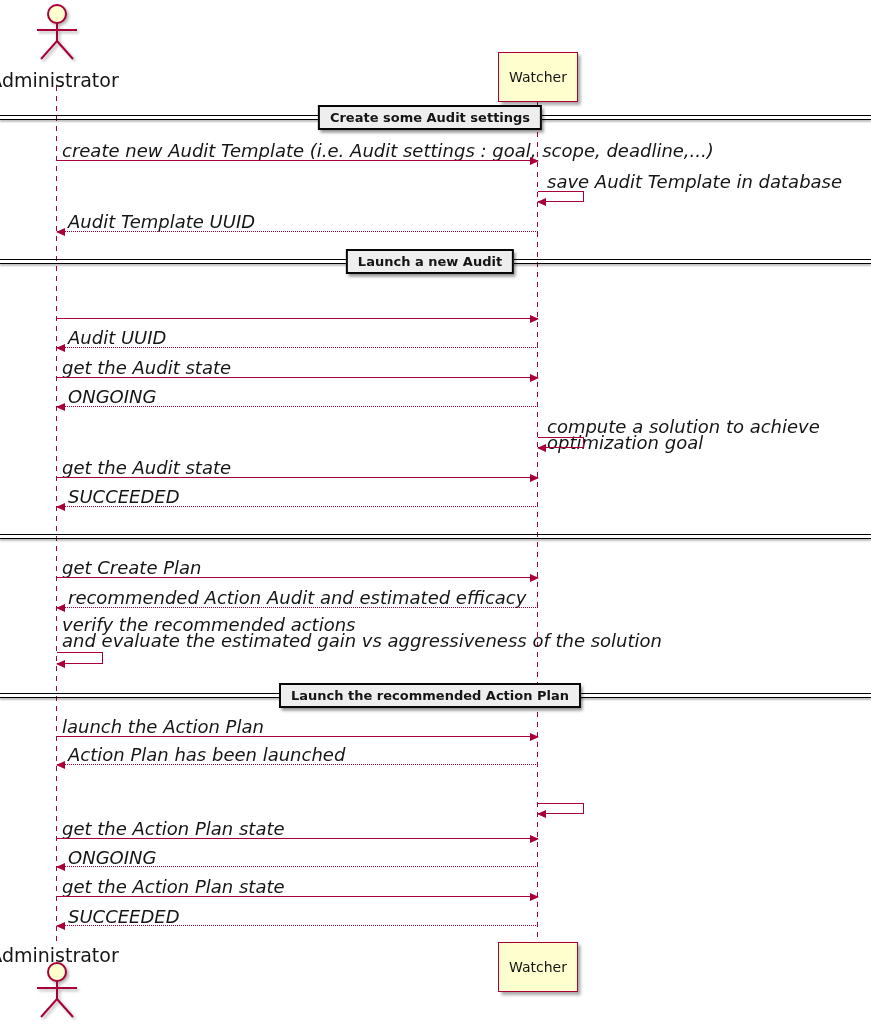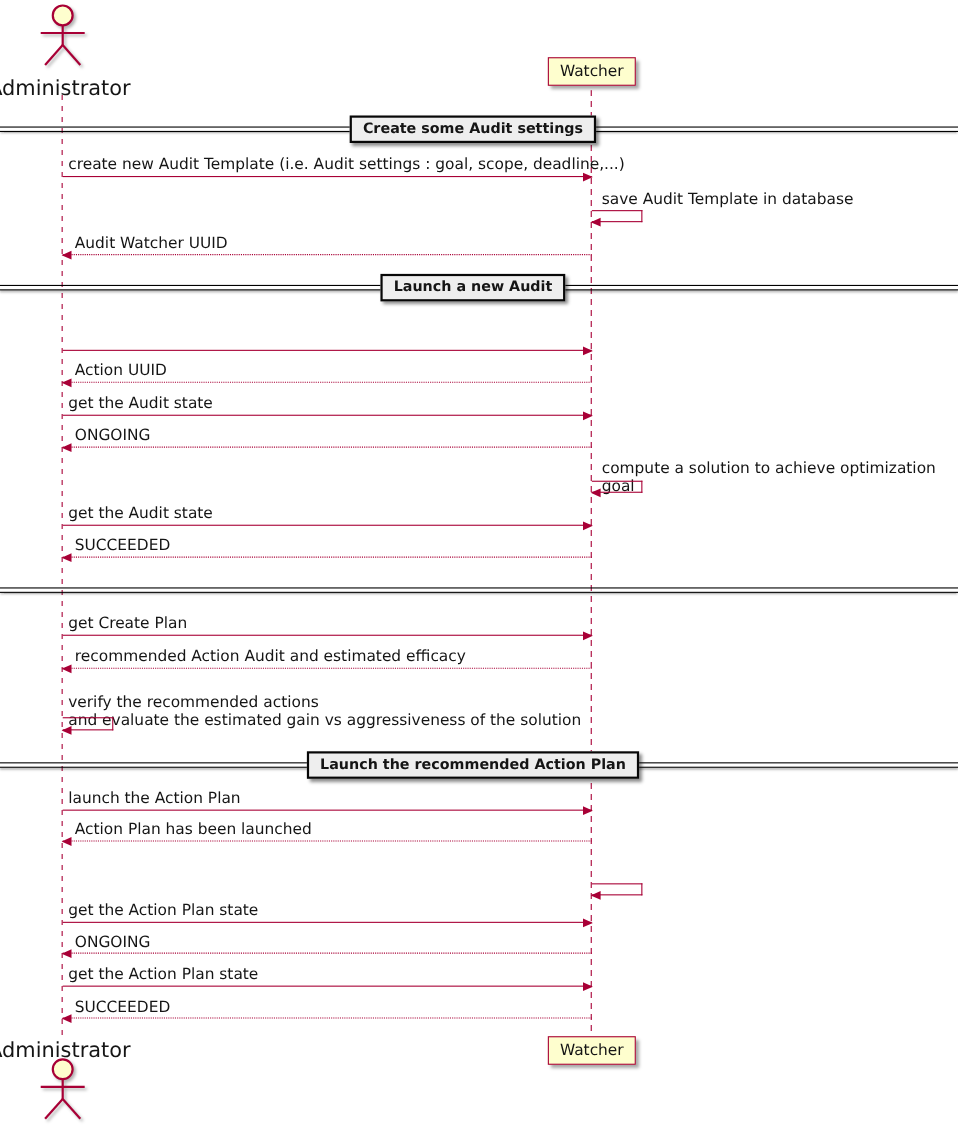--- a/index.html
+++ b/index.html
@@ -9,32 +9,32 @@
     --ink:#151515;
   }
   html,body{margin:0;padding:0;background:#ffffff;}
   #diagram{
     position:relative;width:871px;height:1030px;background:#fff;overflow:hidden;
     font-family:"DejaVu Sans","Liberation Sans",sans-serif;color:var(--ink);
   }
   .lifeline{position:absolute;width:1px;
     background:repeating-linear-gradient(to bottom,var(--accent) 0 5px,transparent 5px 10px);}
   .participant{position:absolute;transform:translateX(-50%);background:var(--fill);
-    border:1.8px solid var(--accent);padding:4px 10px;font-size:14px;white-space:nowrap;
+    border:1.8px solid var(--accent);padding:16px 10px;font-size:14px;white-space:nowrap;
     box-shadow:3px 3px 3px rgba(0,0,0,0.35);}
   .actor-label{position:absolute;transform:translateX(-50%);font-size:19px;white-space:nowrap;}
   .actor-figure{position:absolute;transform:translateX(-50%);
     filter:drop-shadow(2.5px 2.5px 1.5px rgba(0,0,0,0.3));}
   .divider-line{position:absolute;left:0;width:871px;height:3px;
     border-top:1px solid #000;border-bottom:1px solid #000;
     box-shadow:0 2px 2px rgba(0,0,0,0.25);}
   .divider-box{position:absolute;left:430px;transform:translateX(-50%);background:var(--divfill);
     border:2px solid #070707;font-weight:bold;font-size:13px;padding:3px 10px;white-space:nowrap;
     box-shadow:2.5px 2.5px 3px rgba(0,0,0,0.45);}
-  .msg-label{position:absolute;font-size:14px;line-height:15.5px;white-space:pre-line;}
+  .msg-label{position:absolute;font-size:18px;line-height:15.5px;white-space:pre-line;font-style:italic;}
   .arrow{position:absolute;height:0;border-top:1px solid var(--accent);}
   .arrow.dotted{border-top-style:dotted;}
   .head{position:absolute;width:0;height:0;}
   .head.right{right:-1px;top:-4.5px;border-left:9px solid var(--accent);
     border-top:4px solid transparent;border-bottom:4px solid transparent;}
   .head.left{left:-1px;top:-4.5px;border-right:9px solid var(--accent);
     border-top:4px solid transparent;border-bottom:4px solid transparent;}
   .selfloop{position:absolute;width:45px;height:9px;
     border-top:1px solid var(--accent);border-right:1px solid var(--accent);
     border-bottom:1px solid var(--accent);}
@@ -65,33 +65,33 @@
   <div class="msg-label" style="left:62px;top:143px">create new Audit Template (i.e. Audit settings : goal, scope, deadline,...)</div>
   <div class="arrow" style="left:57px;top:160px;width:481px">
       <div class="head right"></div>
     </div>
 
   <div class="msg-label" style="left:547px;top:174px">save Audit Template in database</div>
   <div class="selfloop" style="left:538px;top:191px">
       <div class="head left"></div>
     </div>
 
-  <div class="msg-label" style="left:68px;top:214px">Audit Watcher UUID</div>
+  <div class="msg-label" style="left:68px;top:214px">Audit Template UUID</div>
   <div class="arrow dotted" style="left:57px;top:231px;width:481px">
       <div class="head left"></div>
     </div>
 
   <div class="divider-line" style="top:259px"></div>
   <div class="divider-box" style="top:249px">Launch a new Audit</div>
 
   <div class="arrow" style="left:57px;top:318px;width:481px">
       <div class="head right"></div>
     </div>
 
-  <div class="msg-label" style="left:68px;top:330px">Action UUID</div>
+  <div class="msg-label" style="left:68px;top:330px">Audit UUID</div>
   <div class="arrow dotted" style="left:57px;top:347px;width:481px">
       <div class="head left"></div>
     </div>
 
   <div class="msg-label" style="left:62px;top:360px">get the Audit state</div>
   <div class="arrow" style="left:57px;top:377px;width:481px">
       <div class="head right"></div>
     </div>
 
   <div class="msg-label" style="left:68px;top:389px">ONGOING</div>
@@ -119,21 +119,21 @@
   <div class="msg-label" style="left:62px;top:560px">get Create Plan</div>
   <div class="arrow" style="left:57px;top:577px;width:481px">
       <div class="head right"></div>
     </div>
 
   <div class="msg-label" style="left:68px;top:590px">recommended Action Audit and estimated efficacy</div>
   <div class="arrow dotted" style="left:57px;top:607px;width:481px">
       <div class="head left"></div>
     </div>
 
-  <div class="msg-label" style="left:62px;top:632px">verify the recommended actions
+  <div class="msg-label" style="left:62px;top:617px">verify the recommended actions
 and evaluate the estimated gain vs aggressiveness of the solution</div>
   <div class="selfloop" style="left:57px;top:652px;height:10px">
       <div class="head left"></div>
     </div>
 
   <div class="divider-line" style="top:693px"></div>
   <div class="divider-box" style="top:683px">Launch the recommended Action Plan</div>
 
   <div class="msg-label" style="left:62px;top:719px">launch the Action Plan</div>
   <div class="arrow" style="left:57px;top:736px;width:481px">

